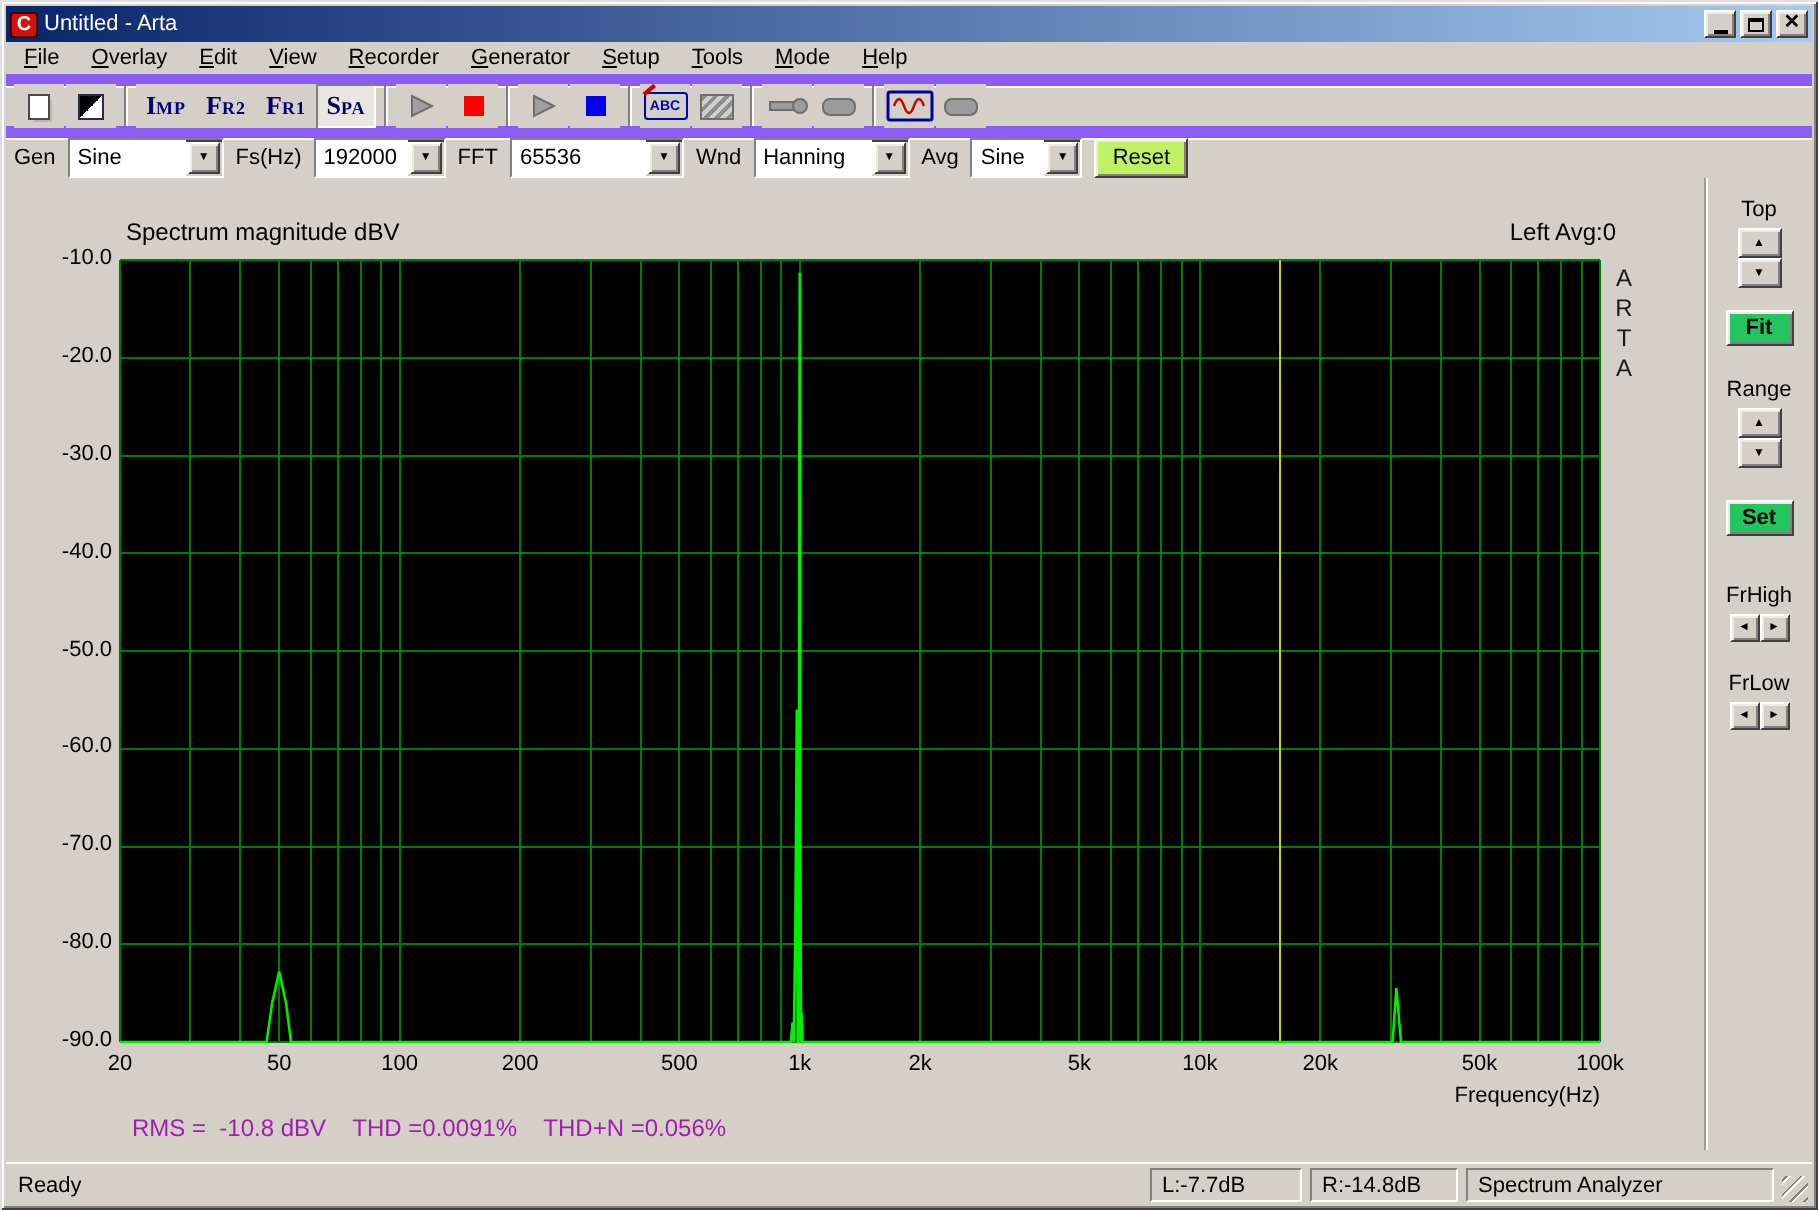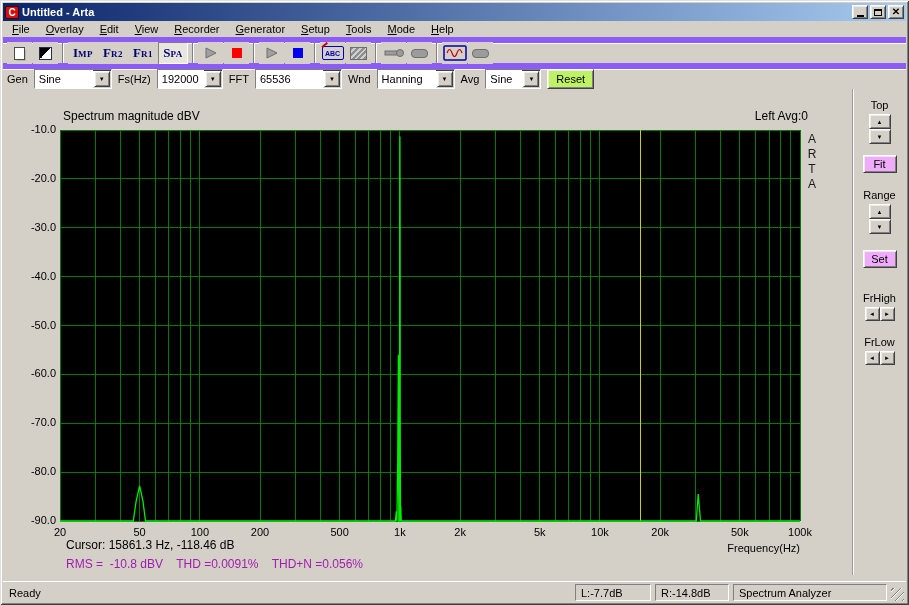--- a/index.html
+++ b/index.html
@@ -7,21 +7,21 @@
   body{font-family:"Liberation Sans",sans-serif;font-size:11px;color:#000;}
 
   .window{position:relative;width:909px;height:605px;background:#D4D0C8;
     box-shadow:inset 1px 1px 0 #DFDFDF, inset -1px -1px 0 #404040, inset 2px 2px 0 #fff, inset -2px -2px 0 #808080;
     padding:3px;overflow:hidden;}
 
   
   .titlebar{height:18px;background:linear-gradient(90deg,#0A246A,#A6CAF0);display:flex;align-items:center;padding:0 2px;}
   .app-logo{width:14px;height:13px;background:#D80F0F;border:1px solid #400;border-radius:2px;color:#fff;
     font-weight:bold;font-size:10px;line-height:11px;text-align:center;margin-right:3px;}
-  .title-text{color:#fff;font-weight:bold;font-size:11px;flex:1;white-space:nowrap;}
+  .title-text{color:#fff;font-weight:normal;font-size:11px;flex:1;white-space:nowrap;}
   .winbtn{width:16px;height:14px;background:#D4D0C8;border:1px solid;border-color:#fff #404040 #404040 #fff;
     box-shadow:inset 1px 1px 0 #ECEBE5, inset -1px -1px 0 #808080;margin-left:2px;display:flex;align-items:center;justify-content:center;padding:0;}
   .g-min{width:7px;height:2px;background:#000;margin-top:7px;}
   .g-max{width:8px;height:7px;border:1px solid #000;border-top-width:2px;}
   .g-close{font-size:10px;font-weight:bold;line-height:10px;}
 
   
   .menubar{height:16px;display:flex;align-items:center;padding-left:1px;text-align:right;}
   .menu-item{padding:2px 8px;cursor:default;}
   .menu-item u{text-decoration:underline;}
@@ -73,22 +73,22 @@
 
   
   .right-controls{width:54px;border-left:1px solid #9a9a9a;box-shadow:inset 1px 0 0 #fff;
     display:flex;flex-direction:column;align-items:center;padding-top:10px;}
   .rc-label{font-size:11px;margin-bottom:3px;}
   .spin-stack{display:flex;flex-direction:column;}
   .spin,.spin-h{width:22px;height:15px;background:#D4D0C8;border:1px solid;border-color:#fff #404040 #404040 #fff;
     box-shadow:inset 1px 1px 0 #ECEBE5, inset -1px -1px 0 #808080;font-size:6px;line-height:10px;padding:0;}
   .spin-h{width:15px;height:14px;}
   .pair{display:flex;}
-  .rc-btn{width:34px;height:18px;background:#f0abfc;border:1px solid;border-color:#fff #404040 #404040 #fff;
-    box-shadow:inset 1px 1px 0 #ECEBE5, inset -1px -1px 0 #808080;font-size:11px;padding:0;}
+  .rc-btn{width:34px;height:18px;background:#22c55e;border:1px solid;border-color:#fff #404040 #404040 #fff;
+    box-shadow:inset 1px 1px 0 #ECEBE5, inset -1px -1px 0 #808080;font-size:11px;padding:0;font-weight:bold;}
 
   
   .statusbar{position:absolute;left:3px;right:3px;bottom:3px;height:21px;border-top:1px solid #fff;
     display:flex;align-items:center;padding:2px 2px 1px 2px;gap:4px;}
   .sb-ready{flex:1;padding:1px 4px;}
   .sb-panel{height:17px;border:1px solid;border-color:#808080 #fff #fff #808080;padding:2px 5px;white-space:nowrap;}
   .sb-l{width:76px;}
   .sb-r{width:74px;}
   .sb-mode{width:154px;}
   .sb-grip{width:13px;height:13px;align-self:flex-end;
@@ -285,21 +285,20 @@
           <div class="xtick" style="left: 331.666px;">500</div>
           <div class="xtick" style="left: 391.889px;">1k</div>
           <div class="xtick" style="left: 452.111px;">2k</div>
           <div class="xtick" style="left: 531.722px;">5k</div>
           <div class="xtick" style="left: 591.944px;">10k</div>
           <div class="xtick" style="left: 652.167px;">20k</div>
           <div class="xtick" style="left: 731.777px;">50k</div>
           <div class="xtick" style="left: 792px;">100k</div>
         </div>
       <div class="freq-label">Frequency(Hz)</div>
-      <div class="cursor-text">Cursor: 15861.3 Hz, -118.46 dB</div>
       <div class="rms-text">RMS =  -10.8 dBV    THD =0.0091%    THD+N =0.056%</div>
       <div class="watermark" id="watermark">
           <div>A</div>
           <div>R</div>
           <div>T</div>
           <div>A</div>
         </div>
     </div>
 
     <div class="right-controls">

